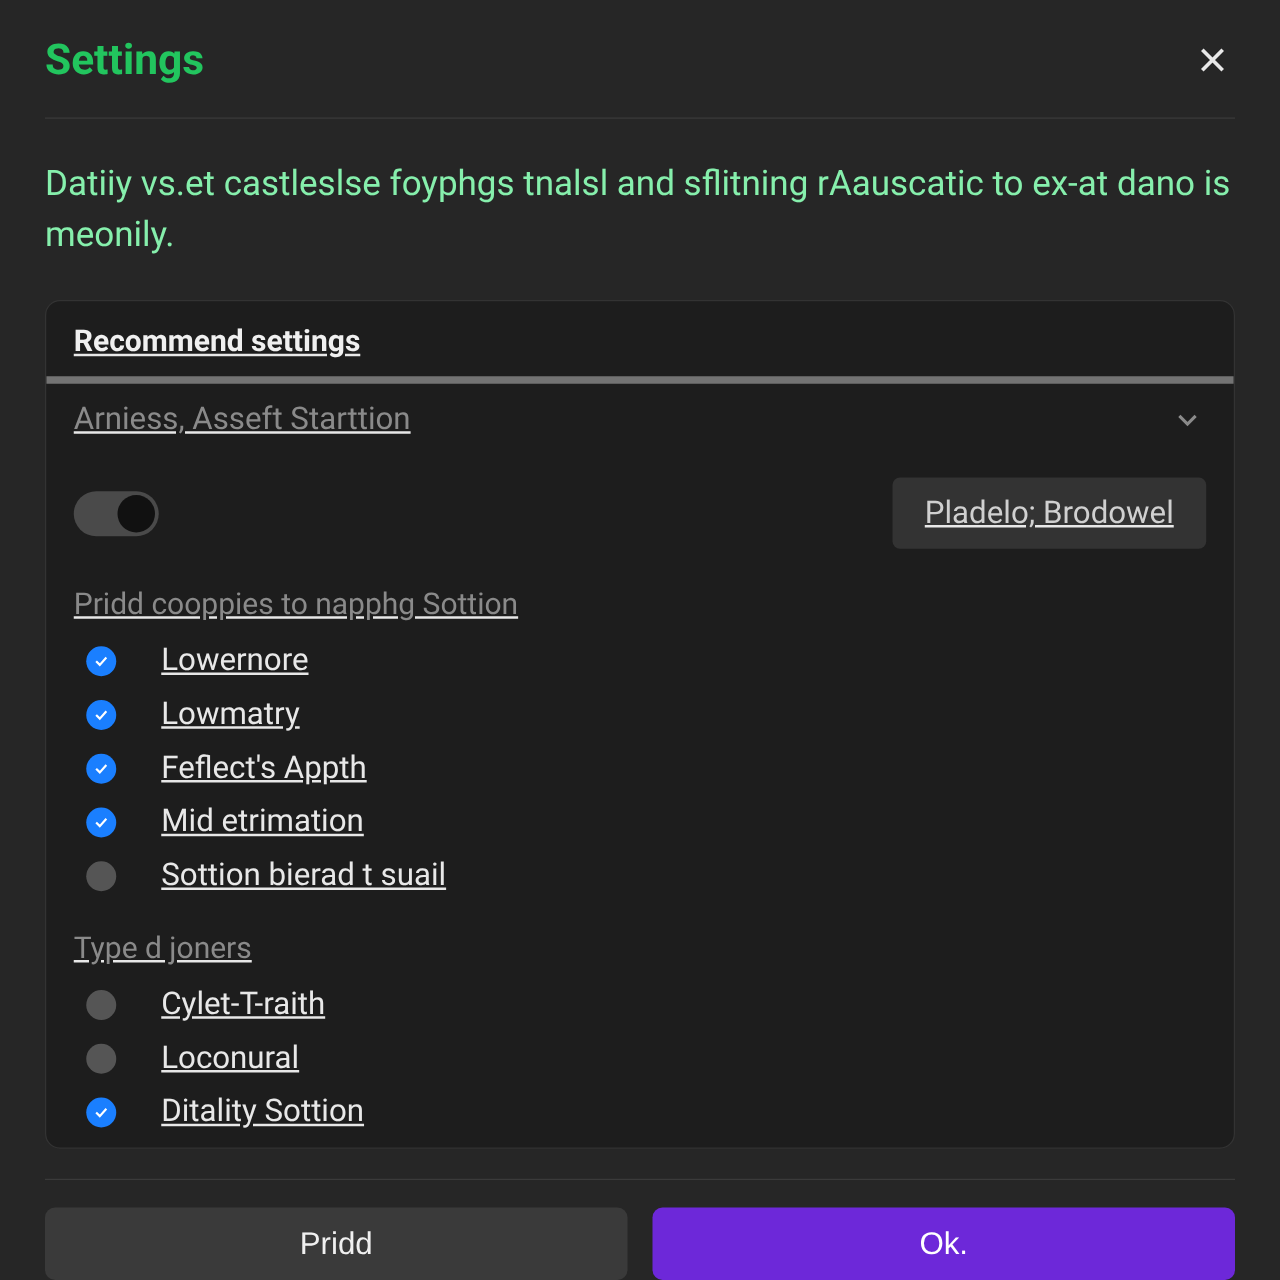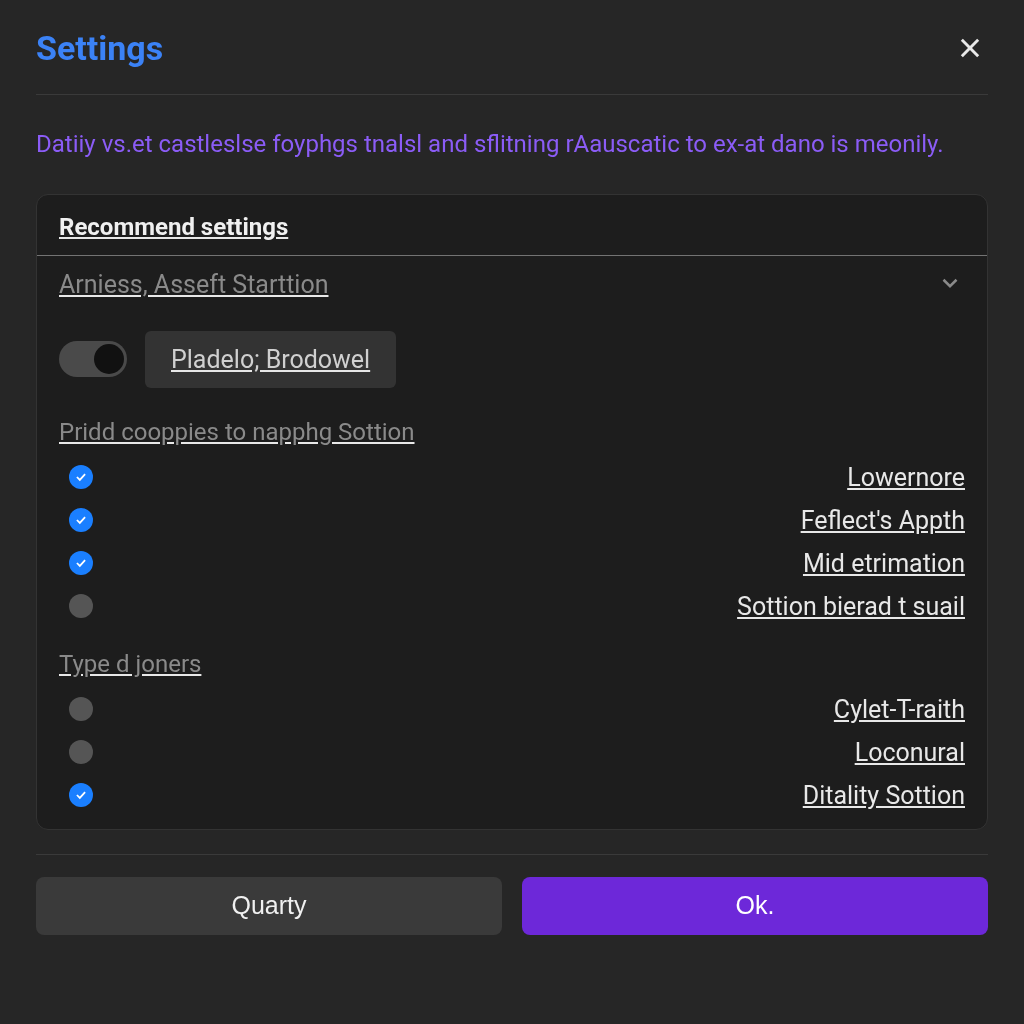--- a/index.html
+++ b/index.html
@@ -25,21 +25,21 @@
   }
   .header {
     display: flex;
     justify-content: space-between;
     align-items: center;
     padding: 28px 36px 18px 36px;
   }
   .title {
     font-size: 34px;
     font-weight: 700;
-    color: #3b82f6;
+    color: #22c55e;
   }
   .close-btn {
     width: 36px;
     height: 36px;
     display: flex;
     align-items: center;
     justify-content: center;
     cursor: pointer;
     color: #e8e8e8;
   }
@@ -50,45 +50,45 @@
     stroke-width: 2.5;
     fill: none;
   }
   .divider {
     height: 1px;
     background: #3a3a3a;
     margin: 8px 36px 0 36px;
   }
   .description {
     padding: 32px 36px 24px 36px;
-    font-size: 24px;
+    font-size: 28px;
     line-height: 1.45;
-    color: #8b5cf6;
+    color: #86efac;
     font-weight: 400;
   }
   .panel {
     margin: 8px 36px 24px 36px;
     background: #1d1d1d;
     border-radius: 12px;
     border: 1px solid #333;
     overflow: hidden;
     text-decoration: underline;
   }
   .panel-header {
     padding: 18px 22px 14px 22px;
     font-size: 24px;
     font-weight: 700;
     color: #f0f0f0;
   }
   .dropdown {
     display: flex;
     justify-content: space-between;
-    align-items: flex-start;
+    align-items: center;
     padding: 14px 24px 18px 22px;
-    border-top: 1px solid #737373;
+    border-top: 6px solid #737373;
     cursor: pointer;
   }
   .dropdown-label {
     font-size: 25px;
     color: #8a8a8a;
   }
   .chevron {
     width: 26px;
     height: 26px;
     color: #8a8a8a;
@@ -98,20 +98,21 @@
     height: 100%;
     stroke: currentColor;
     stroke-width: 2.3;
     fill: none;
   }
   .toggle-row {
     display: flex;
     align-items: center;
     gap: 18px;
     padding: 14px 22px 20px 22px;
+    justify-content: space-between;
   }
   .toggle {
     width: 68px;
     height: 36px;
     background: #4a4a4a;
     border-radius: 18px;
     position: relative;
     cursor: pointer;
     flex-shrink: 0;
   }
@@ -138,21 +139,20 @@
     font-size: 24px;
     color: #8a8a8a;
     padding: 6px 0 10px 0;
   }
   .check-row {
     display: flex;
     align-items: center;
     gap: 36px;
     padding: 7px 0 7px 10px;
     cursor: pointer;
-    justify-content: space-between;
   }
   .checkmark {
     width: 24px;
     height: 24px;
     border-radius: 50%;
     flex-shrink: 0;
     display: flex;
     align-items: center;
     justify-content: center;
   }
@@ -250,20 +250,28 @@
               </svg>
             </div>
             <span class="check-label">Lowernore</span>
           </div>
           <div class="check-row">
             <div class="checkmark checked">
               <svg viewBox="0 0 24 24">
                 <path d="M5 12 L10 17 L19 7"></path>
               </svg>
             </div>
+            <span class="check-label">Lowmatry</span>
+          </div>
+          <div class="check-row">
+            <div class="checkmark checked">
+              <svg viewBox="0 0 24 24">
+                <path d="M5 12 L10 17 L19 7"></path>
+              </svg>
+            </div>
             <span class="check-label">Feflect's Appth</span>
           </div>
           <div class="check-row">
             <div class="checkmark checked">
               <svg viewBox="0 0 24 24">
                 <path d="M5 12 L10 17 L19 7"></path>
               </svg>
             </div>
             <span class="check-label">Mid etrimation</span>
           </div>
@@ -293,17 +301,17 @@
             </div>
             <span class="check-label">Ditality Sottion</span>
           </div>
         </div>
     </div>
   </div>
 
   <div class="footer-divider"></div>
 
   <div class="footer">
-    <button class="btn btn-secondary">Quarty</button>
+    <button class="btn btn-secondary">Pridd</button>
     <button class="btn btn-primary">Ok.</button>
   </div>
 
 </div>
 
 </body></html>

